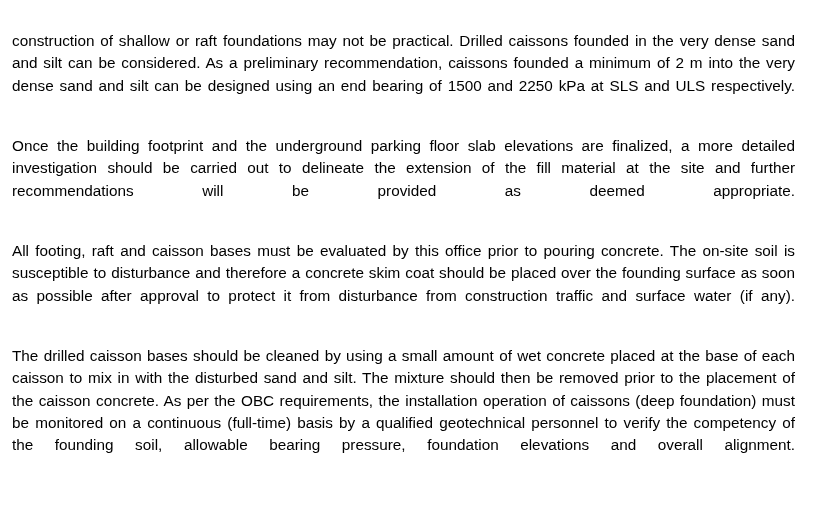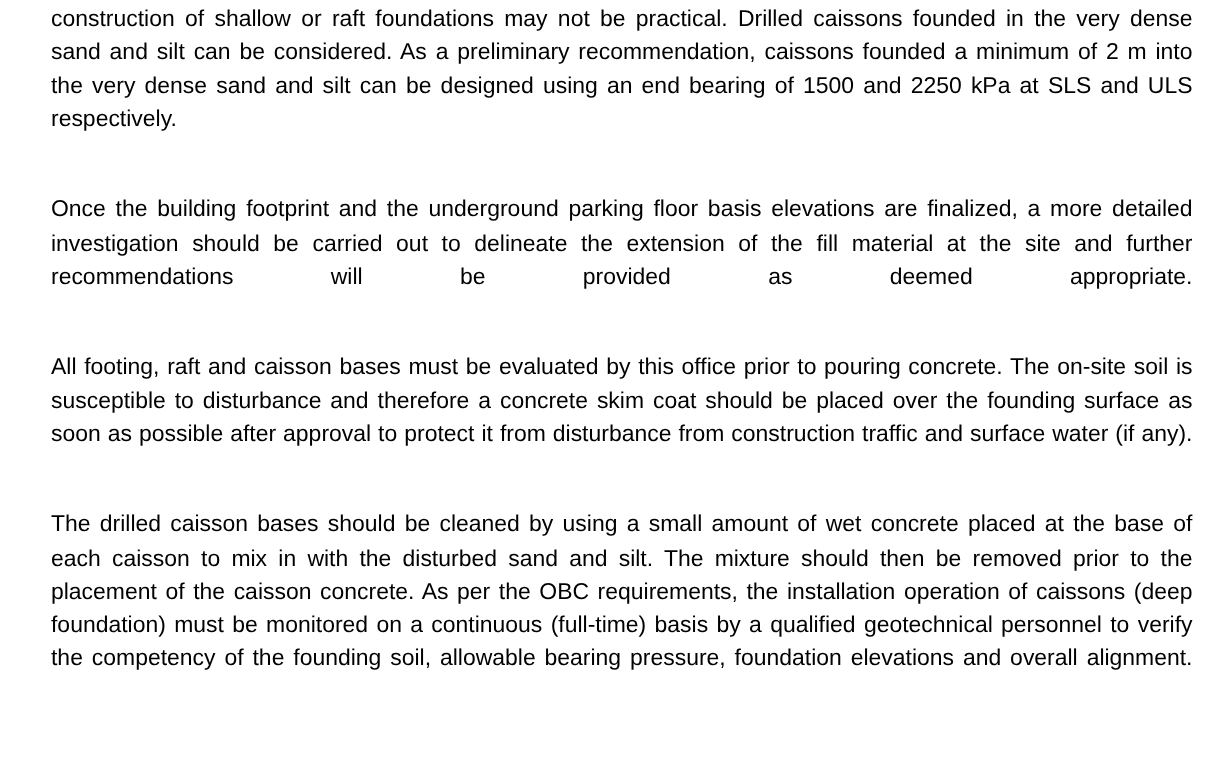--- a/index.html
+++ b/index.html
@@ -11,22 +11,23 @@
     width: 817px;
     height: 522px;
     overflow: hidden;
     font-family: "Liberation Sans", sans-serif;
     color: #000000;
   }
   .page {
     width: 817px;
     height: 483px;
     box-sizing: border-box;
-    padding: 2px 22px 0 34px;
+    padding: 2px 22px 0 12px;
     position: relative;
+    margin-top: 28px;
   }
   .para {
     font-size: 15.3px;
     line-height: 1.455;
     text-align: justify;
     text-justify: inter-word;
     margin: 0 0 16px 0;
     hyphens: none;
     word-spacing: 0.02em;
   }
@@ -38,16 +39,16 @@
     content: "";
     display: inline-block;
     width: 100%;
   }
 </style>
 </head>
 <body>
 
 <div class="page">
   <p class="para">construction of shallow or raft foundations may not be practical.  Drilled caissons founded in the very dense sand and silt can be considered.   As a preliminary recommendation, caissons founded a minimum of 2 m into the very dense sand and silt can be designed using an end bearing of 1500 and 2250 kPa at SLS and ULS respectively.</p>
-  <p class="para">Once the building footprint and the underground parking floor basis elevations are finalized, a more detailed investigation should be carried out to delineate the extension of the fill material at the site and further recommendations will be provided as deemed appropriate.</p>
+  <p class="para">Once the building footprint and the underground parking floor slab elevations are finalized, a more detailed investigation should be carried out to delineate the extension of the fill material at the site and further recommendations will be provided as deemed appropriate.</p>
   <p class="para">All footing, raft and caisson bases must be evaluated by this office prior to pouring concrete.  The on-site soil is susceptible to disturbance and therefore a concrete skim coat should be placed over the founding surface as soon as possible after approval to protect it from disturbance from construction traffic and surface water (if any).</p>
   <p class="para">The drilled caisson bases should be cleaned by using a small amount of wet concrete placed at the base of each caisson to mix in with the disturbed sand and silt.  The mixture should then be removed prior to the placement of the caisson concrete.  As per the OBC requirements, the installation operation of caissons (deep foundation) must be monitored on a continuous (full-time) basis by a qualified geotechnical personnel to verify the competency of the founding soil, allowable bearing pressure, foundation elevations and overall alignment.</p>
 </div>
 
 </body></html>

